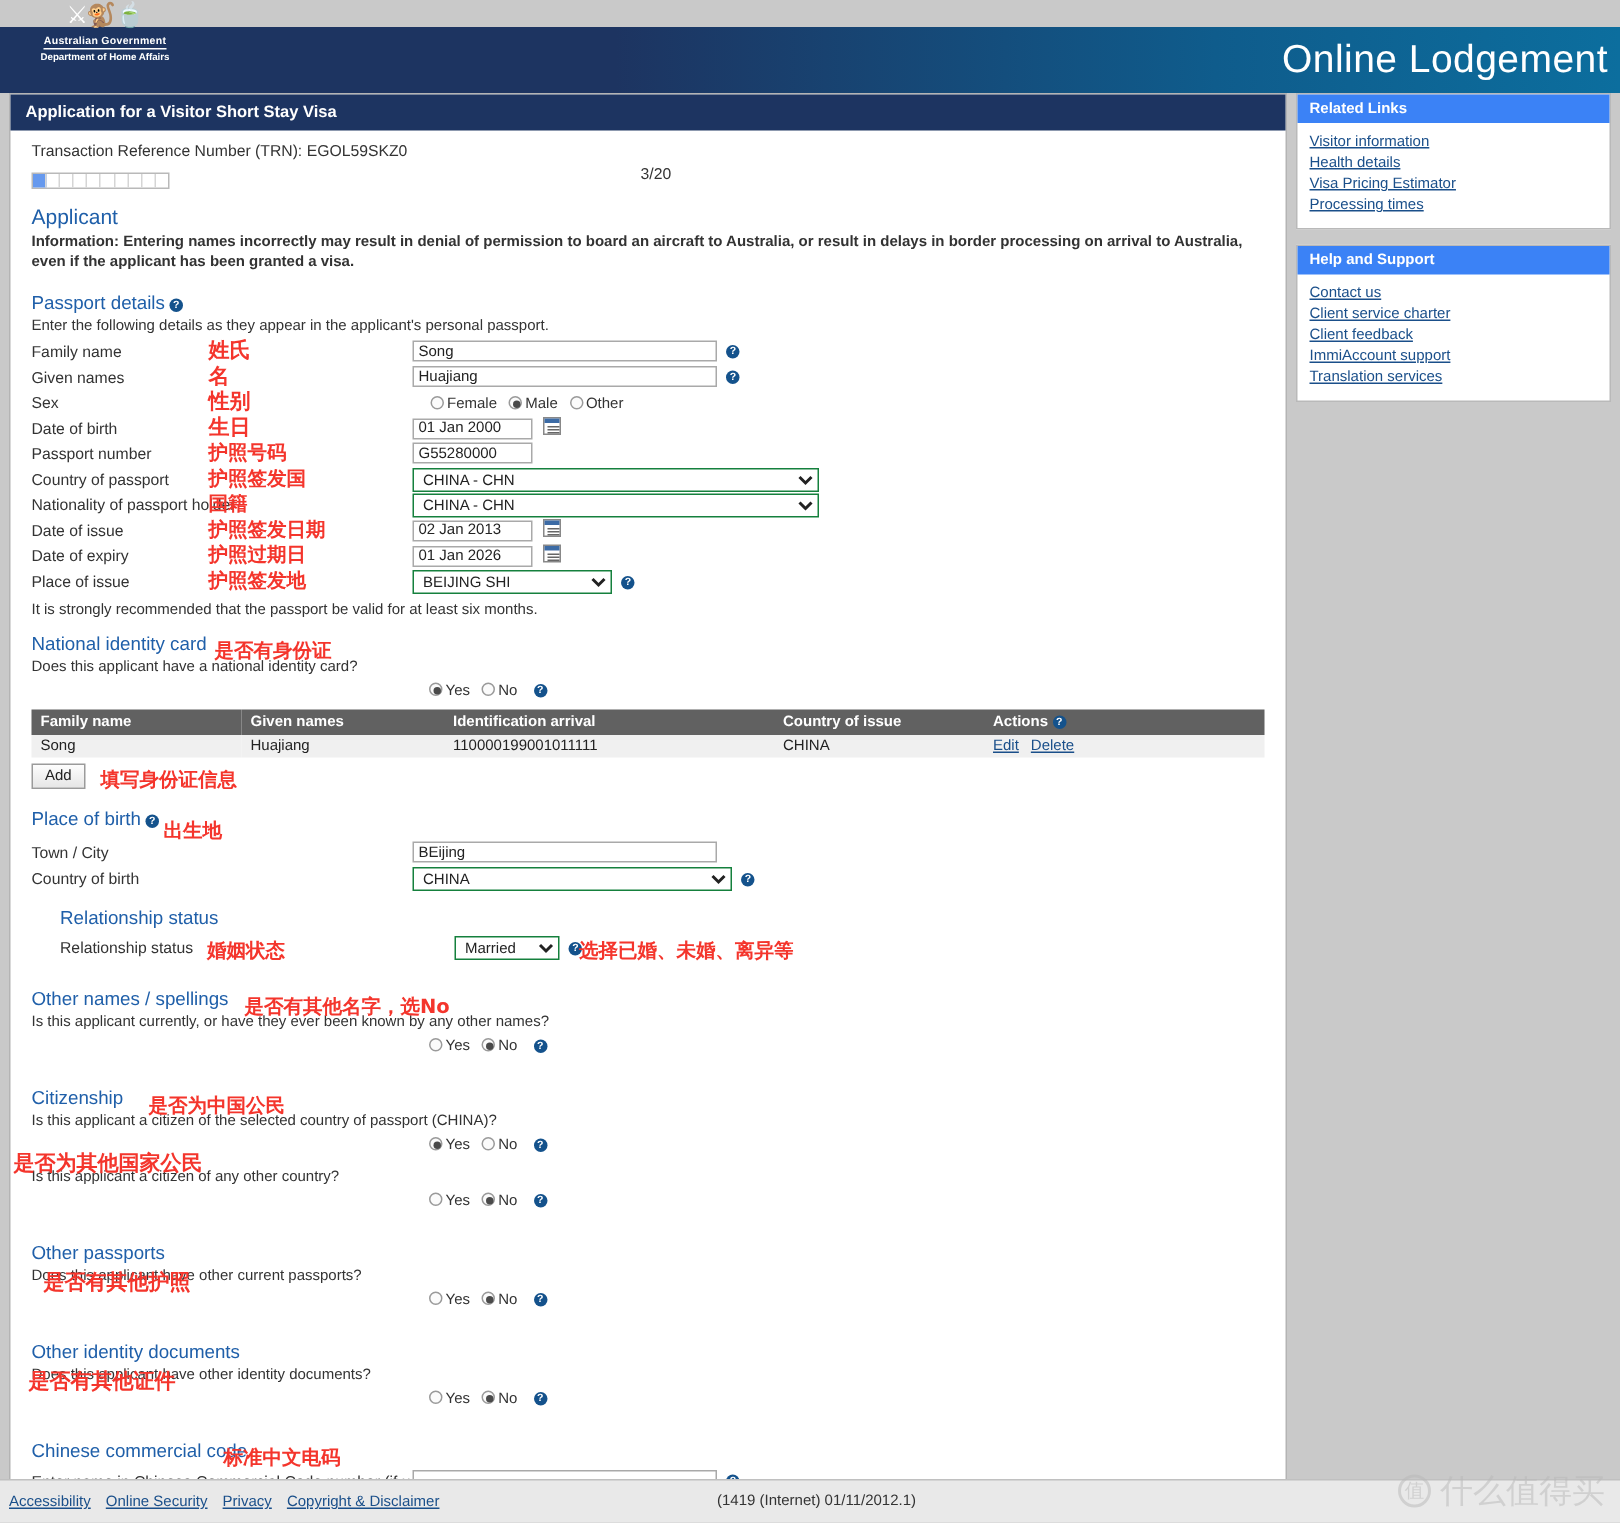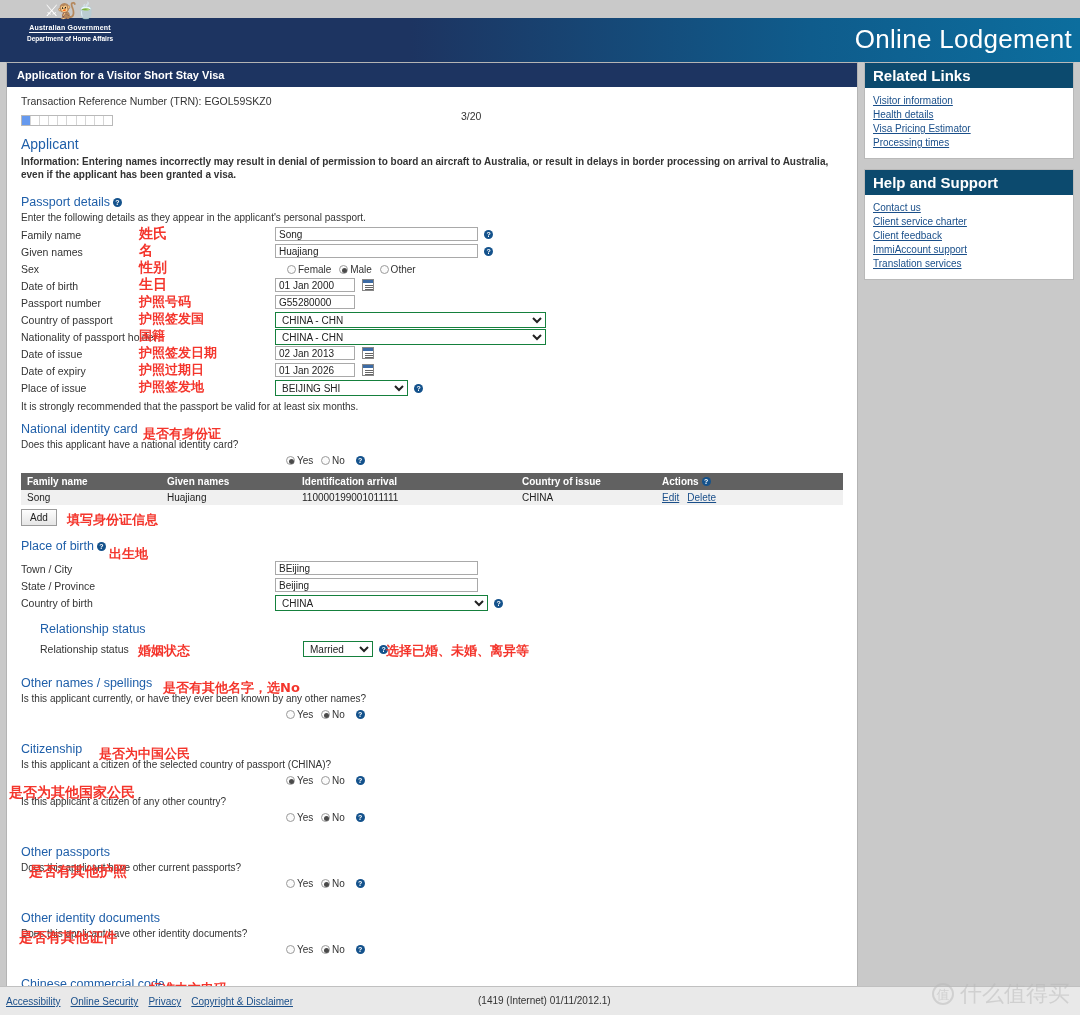--- a/index.html
+++ b/index.html
@@ -56,21 +56,21 @@
     background: #fff; border: 1px solid #b4b4b4;
   }
   .page-title-bar {
     background: #1d3461; color: #fff; font-weight: bold; font-size: 11px;
     padding: 6px 10px;
   }
   .form-body { padding: 8px 14px 6px 14px; position: relative; }
 
   .trn { font-size: 10.5px; color: #333; }
   .step-count {
-    position: absolute; left: 420px; top: 23px; font-size: 10.5px; margin-left: 34px;
+    position: absolute; left: 420px; top: 23px; font-size: 10.5px;
   }
   .progress {
     margin-top: 8px; width: 92px; height: 11px;
     border: 1px solid #b9b9b9; background: #fff;
     display: flex;
   }
   .progress .seg { flex: 1 1 auto; border-right: 1px solid #d5d5d5; }
   .progress .seg:last-child { border-right: none; }
   .progress .seg.on { background: #6699ee; }
 
@@ -163,21 +163,21 @@
   .cn {
     position: absolute; color: #f4352c; font-weight: bold;
     font-family: "DejaVu Sans", sans-serif;
     white-space: nowrap; pointer-events: none;
   }
 
   
   .rail { position: absolute; left: 864px; top: 62px; width: 210px; }
   .panel { margin-bottom: 10px; border: 1px solid #b9b9b9; background: #fff; }
   .panel .phead {
-    background: #0c4a6e; color: #fff; font-size: 15px; font-weight: bold;
+    background: #3b82f6; color: #fff; font-size: 10px; font-weight: bold;
     padding: 4px 8px;
   }
   .panel .pbody { padding: 6px 8px 8px 8px; }
   .panel .pbody a {
     display: block; color: #1a4f8a; font-size: 10px; text-decoration: underline;
     line-height: 14px; cursor: pointer;
   }
 
   
   .footer {
@@ -398,24 +398,20 @@
       <div style="position:relative;">
         <h3 class="sub">Place of birth</h3><span class="helpico">?</span>
         <span class="cn" style="left:88px; top:16px; font-size:13px;">出生地</span>
 
         <div style="margin-top:6px;">
           <div class="frow">
             <span class="flabel">Town / City</span>
             <span class="fctl"><input class="txt wide" value="BEijing" style=""></span>
           </div>
           <div class="frow">
-            <span class="flabel">State / Province</span>
-            <span class="fctl"><input class="txt wide" value="Beijing" style=""></span>
-          </div>
-          <div class="frow">
             <span class="flabel">Country of birth</span>
             <span class="fctl">
               <select class="sel mid"><option>CHINA</option></select>
               <span class="helpico">?</span>
             </span>
           </div>
         </div>
       </div>
 
       

